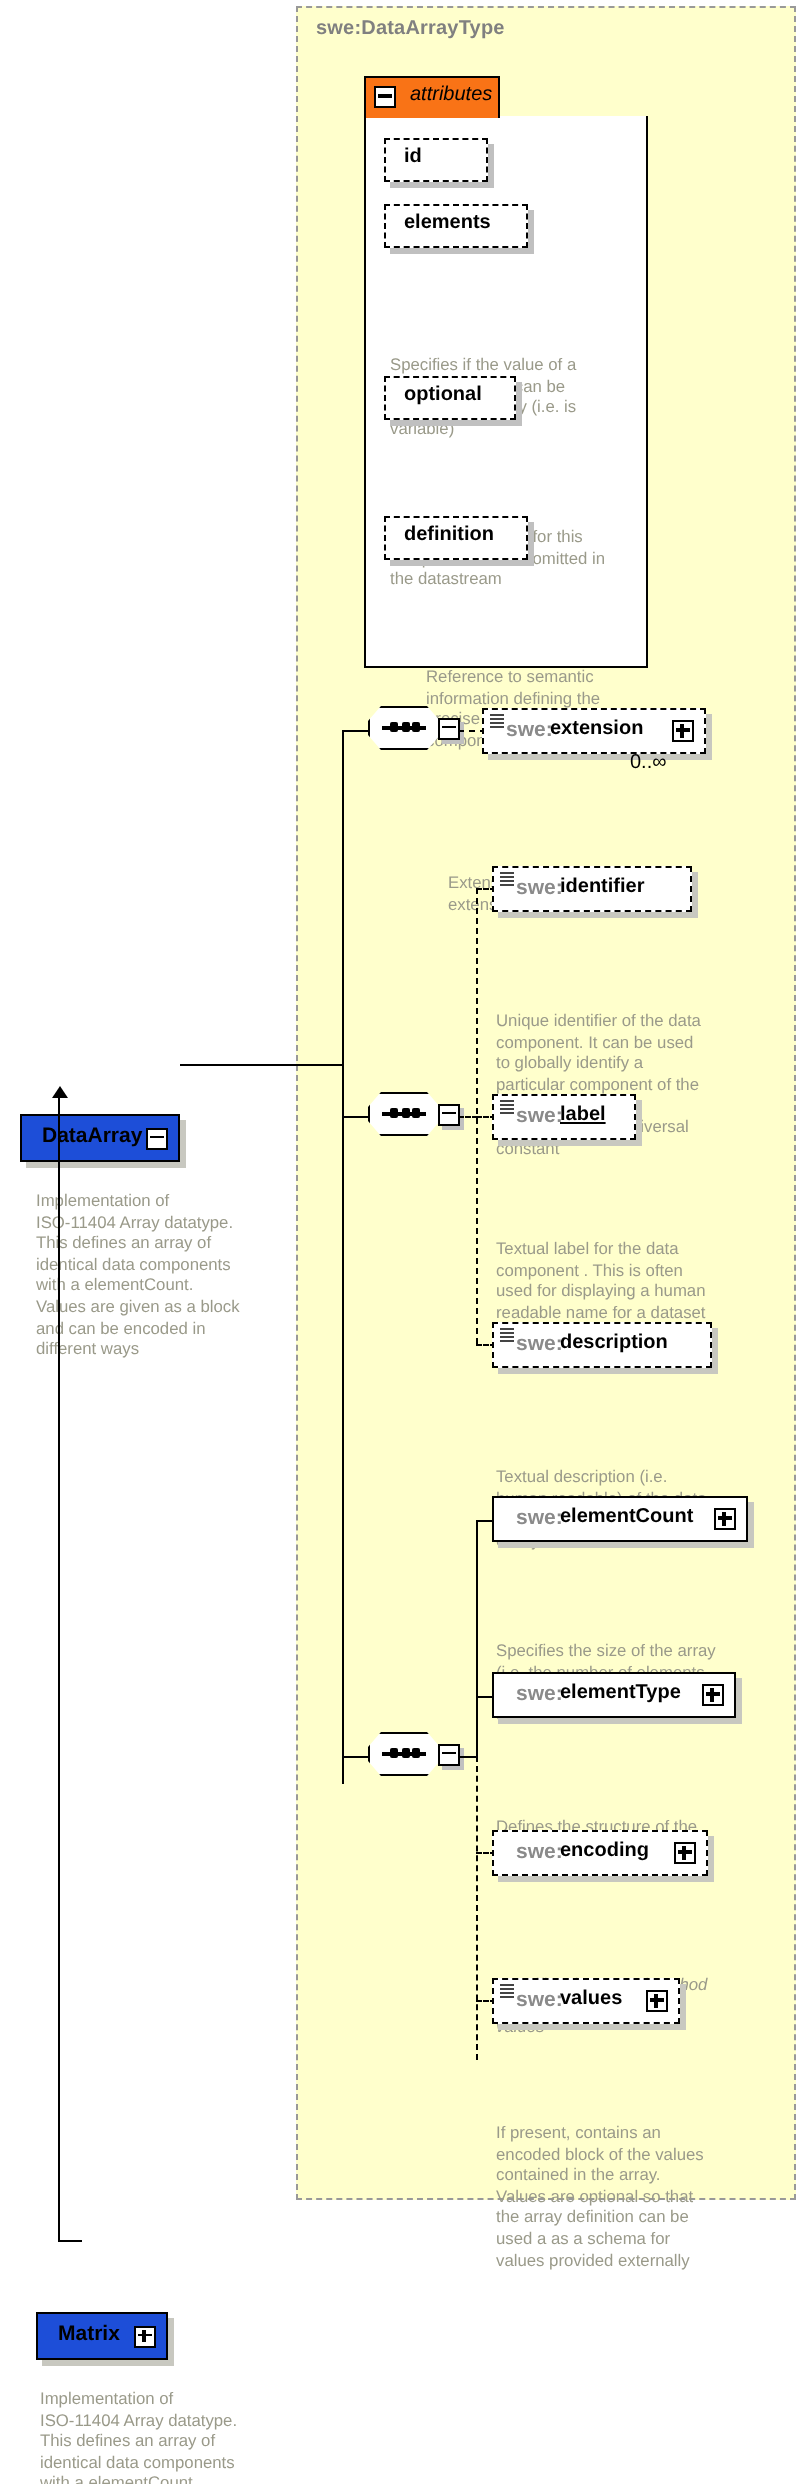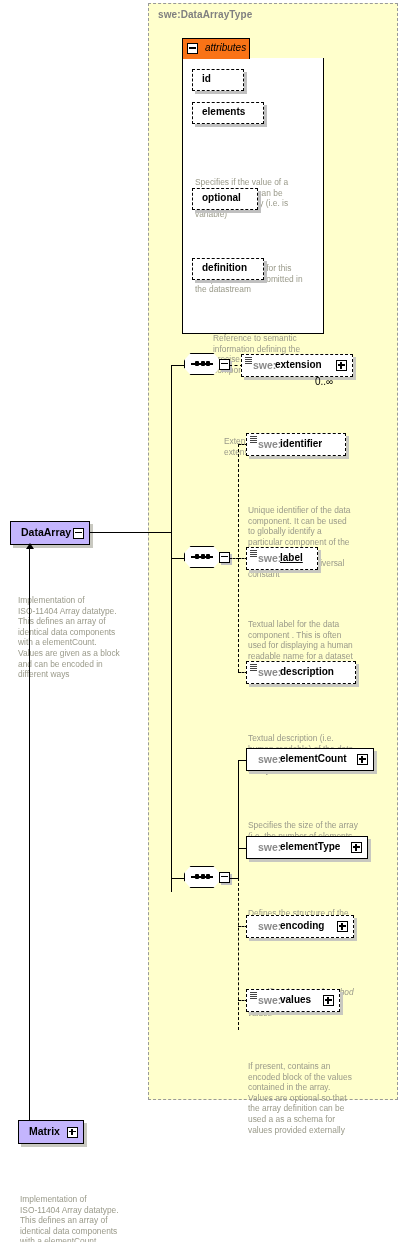--- a/index.html
+++ b/index.html
@@ -82,22 +82,23 @@
     position:absolute;left:3px;top:1.5px;width:7px;height:7px;
   }
   .glyph i{position:absolute;left:0;height:1px;background:#444;}
   .glyph i:nth-child(1){top:0;width:7px;}
   .glyph i:nth-child(2){top:2px;width:7px;}
   .glyph i:nth-child(3){top:4px;width:7px;}
   .glyph i:nth-child(4){top:6px;width:7px;}
 
   
   .rootbox{
-    background:#c4b5fd;border:1.8px solid #000000;height:24px;
+    background:#1d4ed8;border:1.8px solid #000000;height:24px;
     box-shadow:3px 3px 0 0 #c8c8c0;
+    margin-top:36px;
   }
   .rootbox .t{
     position:absolute;left:10px;top:4px;font-size:10.5px;font-weight:bold;color:#000;
     white-space:nowrap;
   }
 
   
   .seq{position:absolute;width:46px;height:24px;}
   .seq .hex{
     position:absolute;left:0;top:0;width:36px;height:22px;background:#ffffff;

